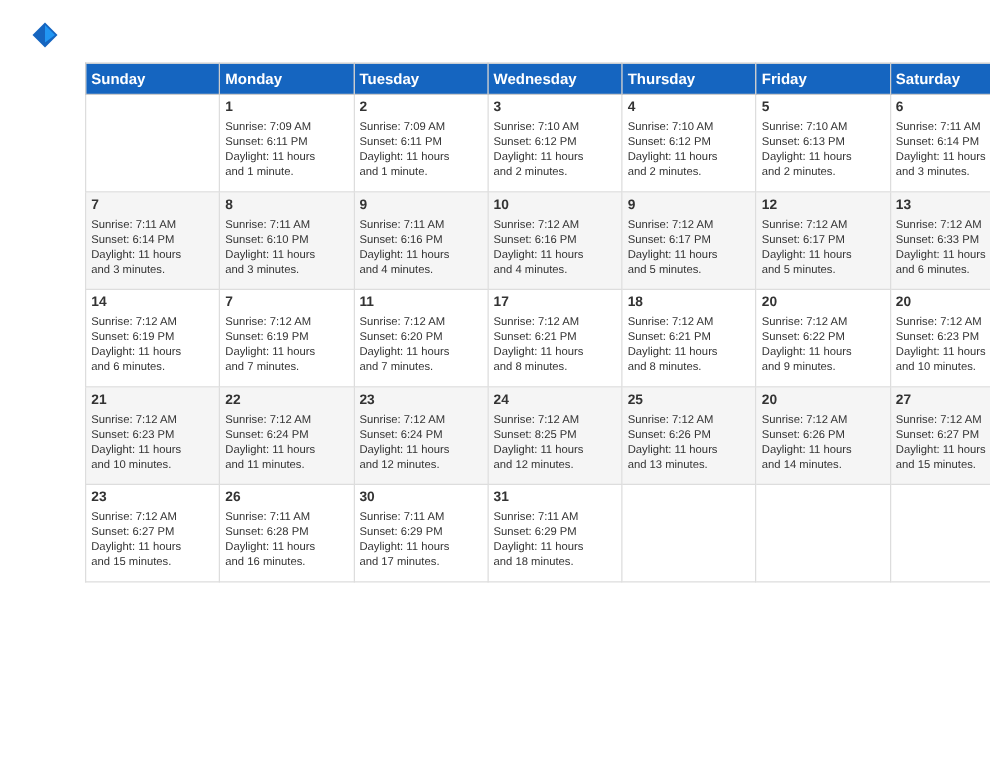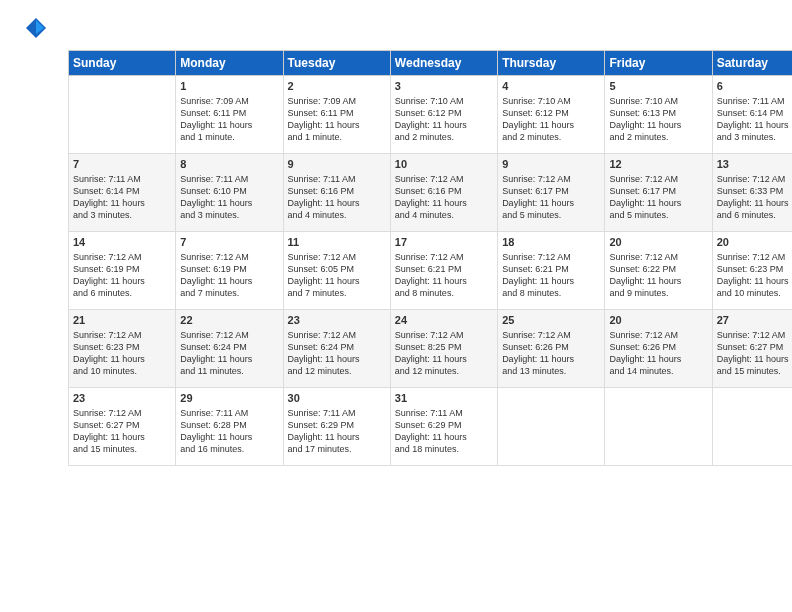--- a/index.html
+++ b/index.html
@@ -236,21 +236,21 @@
           <td>
             <span class="day-num">7</span>
             <div class="day-info">Sunrise: 7:12 AM</div>
             <div class="day-info">Sunset: 6:19 PM</div>
             <div class="day-info">Daylight: 11 hours</div>
             <div class="day-info">and 7 minutes.</div>
           </td>
           <td>
             <span class="day-num">11</span>
             <div class="day-info">Sunrise: 7:12 AM</div>
-            <div class="day-info">Sunset: 6:05 PM</div>
+            <div class="day-info">Sunset: 6:20 PM</div>
             <div class="day-info">Daylight: 11 hours</div>
             <div class="day-info">and 7 minutes.</div>
           </td>
           <td>
             <span class="day-num">17</span>
             <div class="day-info">Sunrise: 7:12 AM</div>
             <div class="day-info">Sunset: 6:21 PM</div>
             <div class="day-info">Daylight: 11 hours</div>
             <div class="day-info">and 8 minutes.</div>
           </td>
@@ -329,21 +329,21 @@
         </tr>
         <tr>
           <td>
             <span class="day-num">23</span>
             <div class="day-info">Sunrise: 7:12 AM</div>
             <div class="day-info">Sunset: 6:27 PM</div>
             <div class="day-info">Daylight: 11 hours</div>
             <div class="day-info">and 15 minutes.</div>
           </td>
           <td>
-            <span class="day-num">29</span>
+            <span class="day-num">26</span>
             <div class="day-info">Sunrise: 7:11 AM</div>
             <div class="day-info">Sunset: 6:28 PM</div>
             <div class="day-info">Daylight: 11 hours</div>
             <div class="day-info">and 16 minutes.</div>
           </td>
           <td>
             <span class="day-num">30</span>
             <div class="day-info">Sunrise: 7:11 AM</div>
             <div class="day-info">Sunset: 6:29 PM</div>
             <div class="day-info">Daylight: 11 hours</div>

